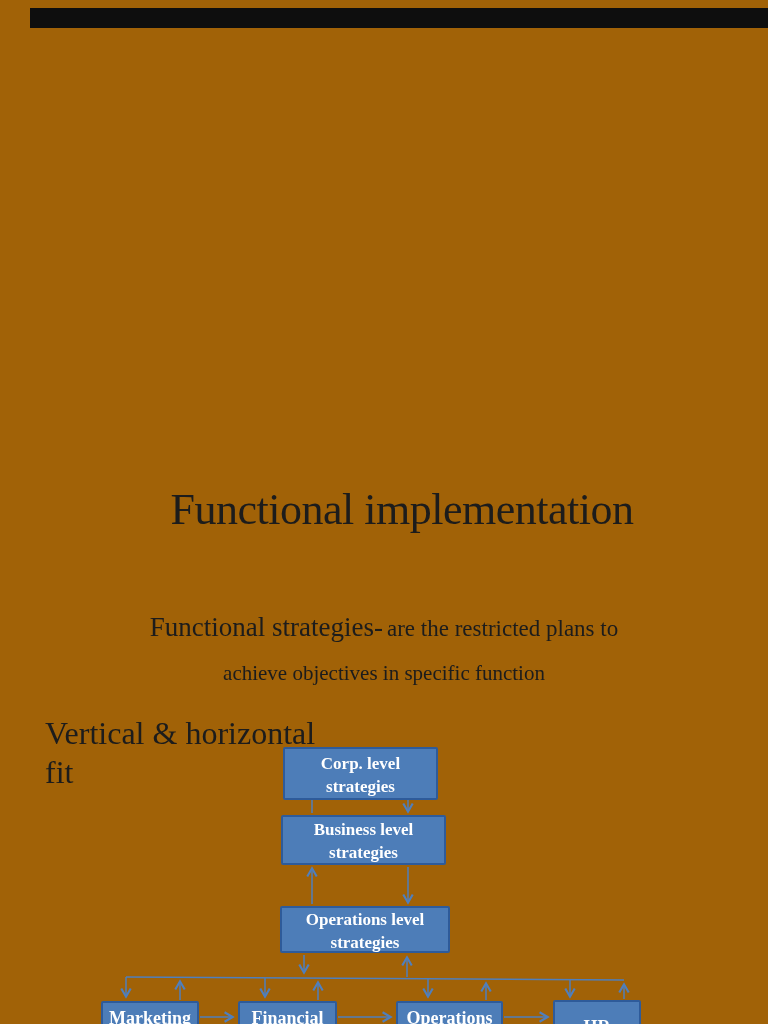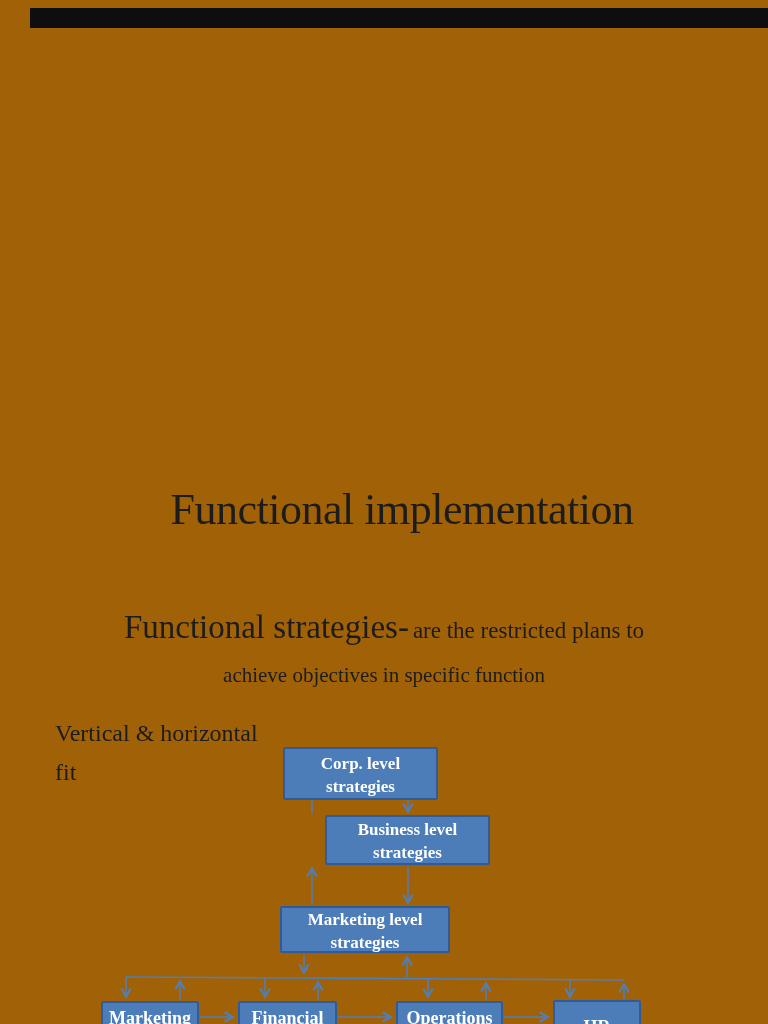--- a/index.html
+++ b/index.html
@@ -6,30 +6,30 @@
     --top-bar:#0e0e0e; --box-fill:#4d7db8; --box-border:#2e5b9a;
     --box-text:#ffffff; --arrow:#4f7fbd; --text:#1c1c1c;
   }
   html,body{margin:0;padding:0;background:#ffffff;}
   .page{position:relative;width:768px;height:1024px;background:#a16207;overflow:hidden;
         font-family:Liberation Serif, serif;color:var(--text);}
   .top-bar{position:absolute;left:30px;top:8px;width:738px;height:20px;background:var(--top-bar);}
   .slide-title{position:absolute;left:0;right:0;top:484px;margin:0;text-align:center;padding-left:36px;
         font-size:44px;font-weight:400;letter-spacing:-0.5px;line-height:52px;}
   .subtitle{position:absolute;left:0;right:0;top:604px;margin:0;text-align:center;line-height:46px;}
-  .sub-big{font-size:33px;text-align:right;}
+  .sub-big{font-size:27px;text-align:right;}
   .sub-small{font-size:23px;text-align:center;}
   .sub-line2{font-size:21px;line-height:30px;margin-top:4px;}
-  .fit-note{position:absolute;left:55px;top:714px;font-size:24px;line-height:39px;}
+  .fit-note{position:absolute;left:45px;top:714px;font-size:32px;line-height:39px;}
   .lvl-box{position:absolute;box-sizing:border-box;background:var(--box-fill);
         border:2px solid var(--box-border);border-radius:2px;color:var(--box-text);
         text-align:center;font-weight:bold;}
   .lvl-line{font-size:17px;line-height:23px;}
   .box-corp{left:283px;top:719px;width:155px;height:53px;padding-top:3px;margin-top:28px;}
-  .box-business{left:281px;top:815px;width:165px;height:50px;padding-top:1px;margin-left:44px;}
+  .box-business{left:281px;top:815px;width:165px;height:50px;padding-top:1px;}
   .box-functional{left:280px;top:906px;width:170px;height:47px;}
   .fn-box{font-size:18px;line-height:21px;}
   .box-marketing{left:101px;top:1001px;width:98px;height:34px;padding-top:5px;}
   .box-financial{left:238px;top:1001px;width:99px;height:34px;padding-top:5px;}
   .box-operations{left:396px;top:1001px;width:107px;height:34px;padding-top:5px;}
   .box-hr{left:553px;top:1000px;width:88px;height:34px;padding-top:15px;}
   svg.connectors{position:absolute;left:0;top:0;width:768px;height:1024px;}
   .conn{stroke:var(--arrow);stroke-width:1.5;fill:none;}
 </style>
 </head>
@@ -84,21 +84,21 @@
 
   <div class="lvl-box box-corp">
     <div class="lvl-line">Corp. level</div>
     <div class="lvl-line">strategies</div>
   </div>
   <div class="lvl-box box-business">
     <div class="lvl-line">Business level</div>
     <div class="lvl-line">strategies</div>
   </div>
   <div class="lvl-box box-functional">
-    <div class="lvl-line">Marketing level</div>
+    <div class="lvl-line">Operations level</div>
     <div class="lvl-line">strategies</div>
   </div>
 
   <div class="lvl-box fn-box box-marketing">Marketing</div>
   <div class="lvl-box fn-box box-financial">Financial</div>
   <div class="lvl-box fn-box box-operations">Operations</div>
   <div class="lvl-box fn-box box-hr">HR</div>
 
 </div>
 

